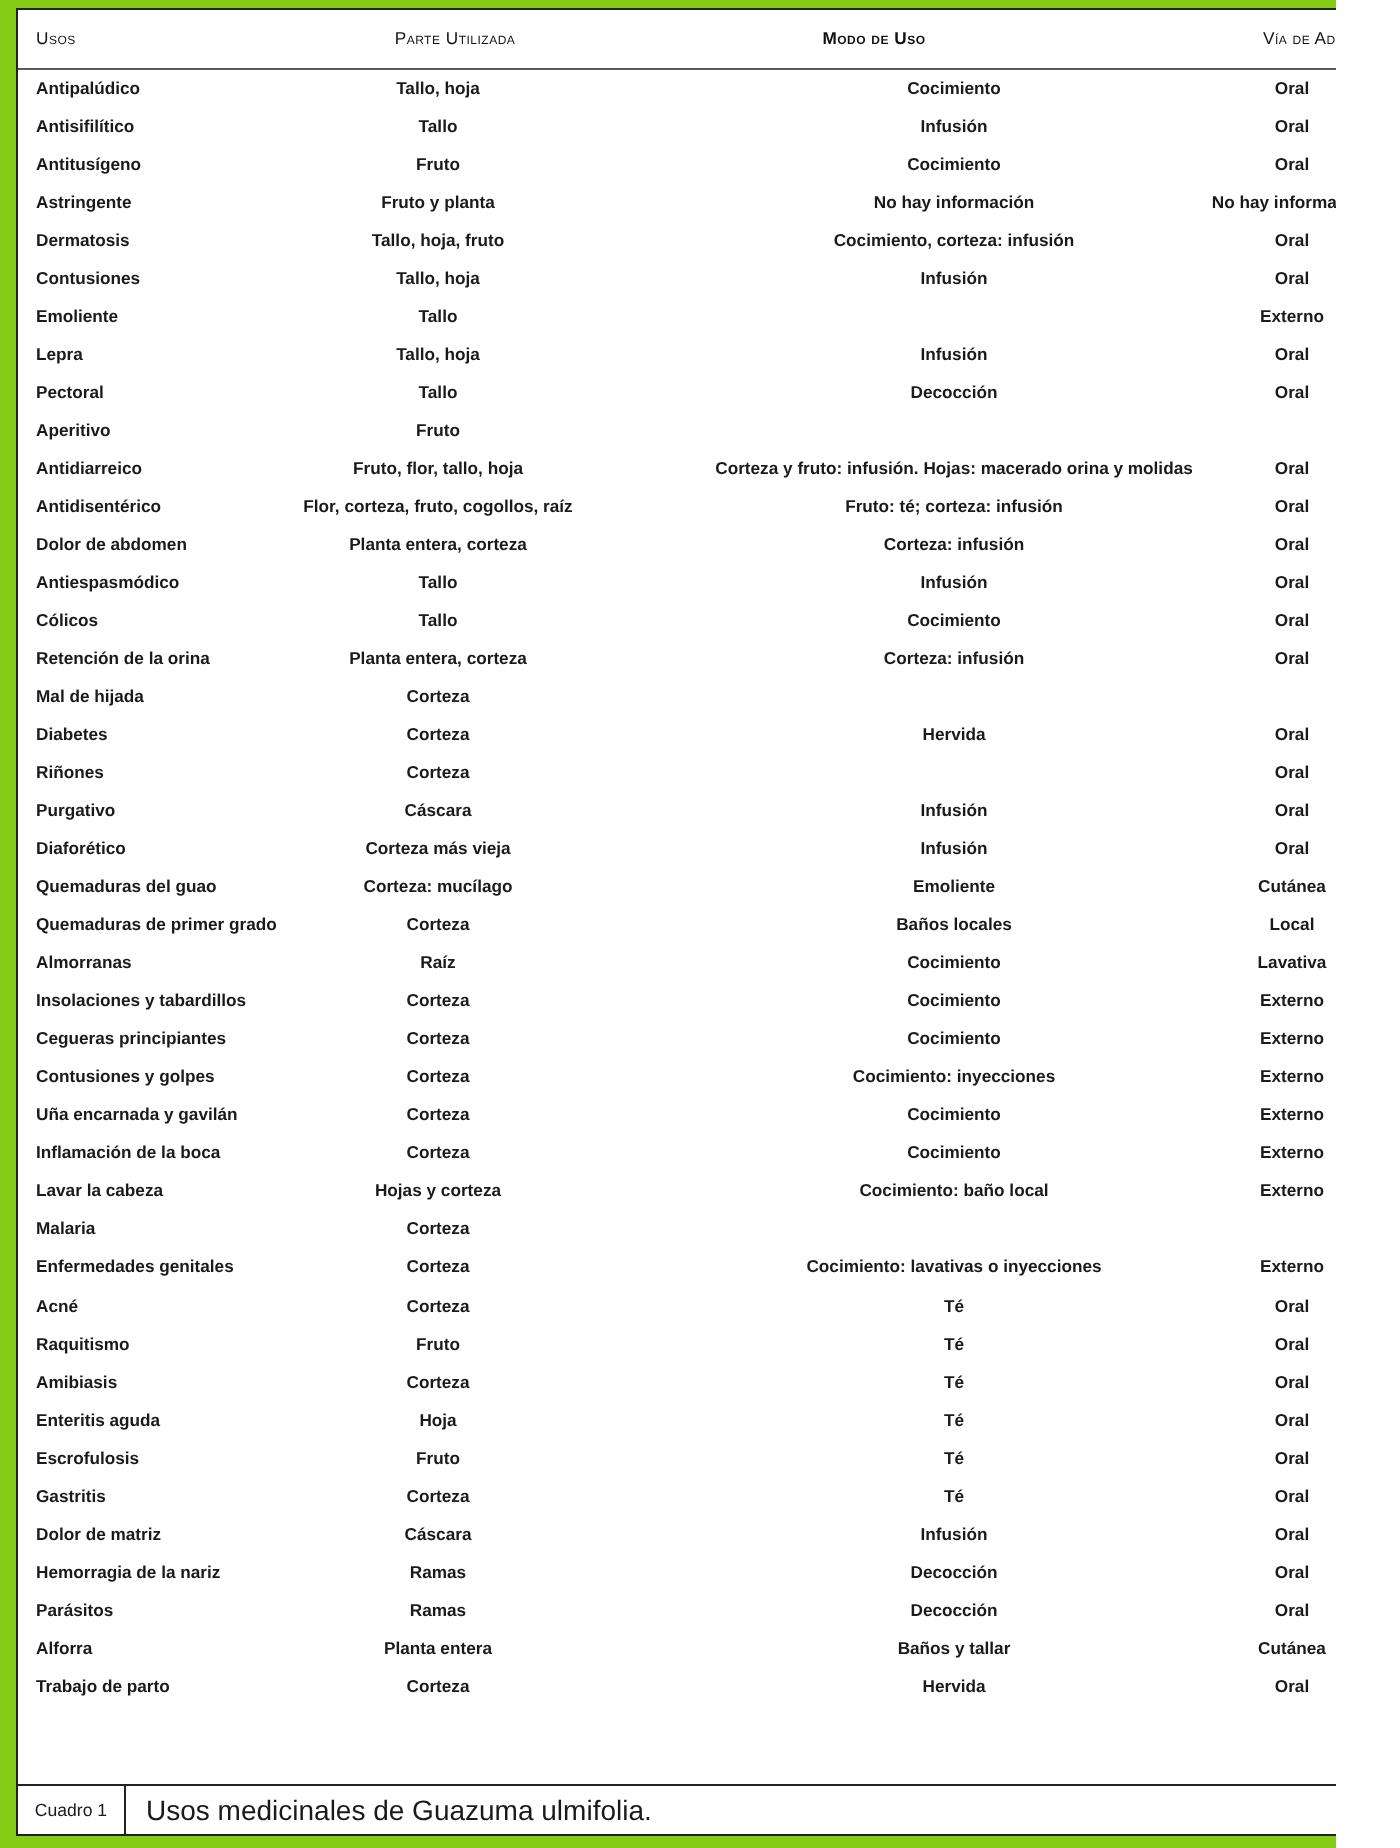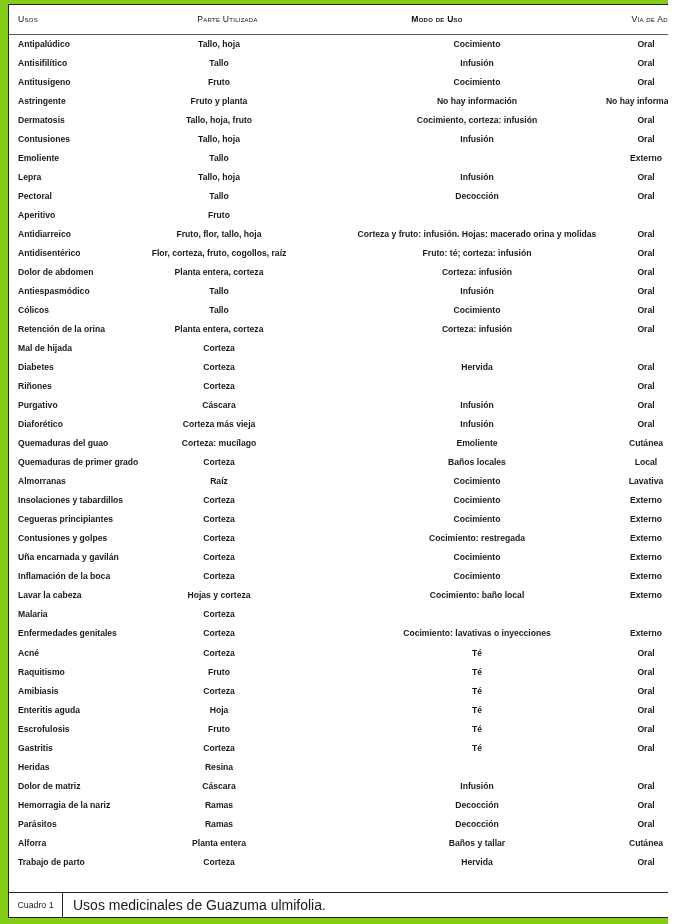--- a/index.html
+++ b/index.html
@@ -209,21 +209,21 @@
         </div>
         <div class="trow">
           <div class="tcell tc1">Cegueras principiantes</div>
           <div class="tcell tc2">Corteza</div>
           <div class="tcell tc3">Cocimiento</div>
           <div class="tcell tc4">Externo</div>
         </div>
         <div class="trow">
           <div class="tcell tc1">Contusiones y golpes</div>
           <div class="tcell tc2">Corteza</div>
-          <div class="tcell tc3">Cocimiento: restregada</div>
+          <div class="tcell tc3">Cocimiento: inyecciones</div>
           <div class="tcell tc4">Externo</div>
         </div>
         <div class="trow">
           <div class="tcell tc1">Uña encarnada y gavilán</div>
           <div class="tcell tc2">Corteza</div>
           <div class="tcell tc3">Cocimiento</div>
           <div class="tcell tc4">Externo</div>
         </div>
         <div class="trow">
           <div class="tcell tc1">Inflamación de la boca</div>
@@ -275,24 +275,20 @@
           <div class="tcell tc1">Escrofulosis</div>
           <div class="tcell tc2">Fruto</div>
           <div class="tcell tc3">Té</div>
           <div class="tcell tc4">Oral</div>
         </div>
         <div class="trow">
           <div class="tcell tc1">Gastritis</div>
           <div class="tcell tc2">Corteza</div>
           <div class="tcell tc3">Té</div>
           <div class="tcell tc4">Oral</div>
-        </div>
-        <div class="trow">
-          <div class="tcell tc1">Heridas</div>
-          <div class="tcell tc2">Resina</div>
         </div>
         <div class="trow">
           <div class="tcell tc1">Dolor de matriz</div>
           <div class="tcell tc2">Cáscara</div>
           <div class="tcell tc3">Infusión</div>
           <div class="tcell tc4">Oral</div>
         </div>
         <div class="trow">
           <div class="tcell tc1">Hemorragia de la nariz</div>
           <div class="tcell tc2">Ramas</div>

